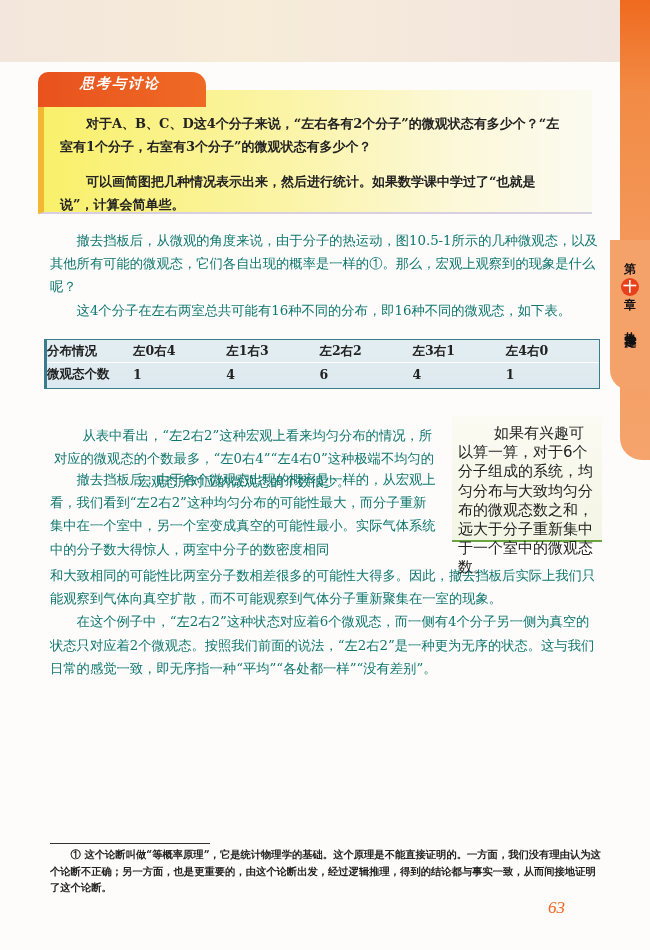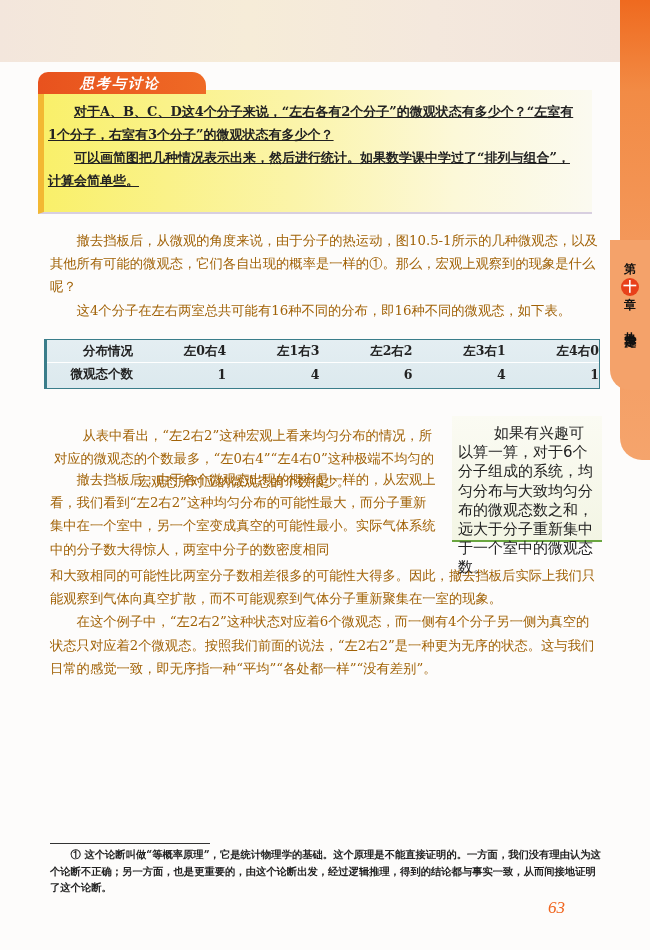--- a/index.html
+++ b/index.html
@@ -33,44 +33,44 @@
     writing-mode:vertical-rl; font-family:"DejaVu Sans",sans-serif; font-weight:bold;
     font-size:12px; letter-spacing:1px; margin-top:10px; color:#111;
   }
   .discussion {
     position:absolute; left:38px; top:90px; width:548px; height:122px;
     background:linear-gradient(90deg,#f9f06a 0%,#fbf4a8 45%,#fcf8d8 75%,#fbfaf0 100%);
     border-bottom:2px solid #d8cfe0;
     border-left:6px solid #f3b833;
   }
   .disc-tab {
-    position:absolute; left:38px; top:72px; width:168px; height:22px;
+    position:absolute; left:38px; top:72px; width:168px; height:35px;
     background:linear-gradient(90deg,#e8521e,#ef6a25);
     border-top-left-radius:10px; border-top-right-radius:14px;
     color:#fff; font-family:"DejaVu Sans",sans-serif; font-weight:bold; font-style:italic;
     font-size:14px; line-height:22px; padding-left:42px; box-sizing:border-box; letter-spacing:2px;
   }
   .disc-text {
     position:absolute; left:48px; top:100px; width:530px;
     font-size:13px; line-height:23px; font-weight:bold; color:#222;
   }
-  .disc-text p { margin:0;text-decoration:underline; }
+  .disc-text p { margin:12px; }
   .indent { text-indent:2em; }
   .body-text {
-    position:absolute; left:50px; width:552px; font-size:13.3px; line-height:23.2px; color:#a16207;
+    position:absolute; left:50px; width:552px; font-size:13.3px; line-height:23.2px; color:#0f766e;
   }
   .body-text p { margin:0; }
   .table-wrap {
     position:absolute; left:44px; top:339px; width:556px; height:50px;
     border:1.5px solid #3a7d8a; border-left:3px solid #3a7d8a;
     background:linear-gradient(180deg,#e4eef2 0%,#dce9ee 100%);
     box-sizing:border-box;
   }
   .table-wrap table { width:100%; border-collapse:collapse; font-size:12.5px; font-weight:bold; }
-  .table-wrap td { text-align:right; height:22px; padding:0; color:#222; }
+  .table-wrap td { text-align:left; height:22px; padding:0; color:#222; }
   .table-wrap tr:first-child td { border-bottom:1px solid #ffffff; }
   .table-wrap td:first-child { width:86px; }
   .sidenote {
     position:absolute; left:452px; top:416px; width:150px; height:126px;
     background:linear-gradient(180deg,#fbfbf3 0%,#f3f5e4 100%);
     border-bottom:2px solid #6aa640;
     font-family:"DejaVu Sans",sans-serif; font-size:15px; line-height:19.2px; color:#222;
     padding:8px 4px 16px 6px; box-sizing:border-box;
   }
   .sidenote p { margin:0; text-indent:2.4em; }
@@ -94,21 +94,21 @@
   <span class="ch">第</span>
   <span class="circle">十</span>
   <span class="ch">章</span>
   <span class="vtitle">热力学定律</span>
 </div>
 
 <div class="discussion"></div>
 <div class="disc-tab">思考与讨论</div>
 <div class="disc-text">
   <p class="indent">对于A、B、C、D这4个分子来说，“左右各有2个分子”的微观状态有多少个？“左室有1个分子，右室有3个分子”的微观状态有多少个？</p>
-  <p class="indent">可以画简图把几种情况表示出来，然后进行统计。如果数学课中学过了“排列与组合”，计算会简单些。</p>
+  <p class="indent">可以画简图把几种情况表示出来，然后进行统计。如果数学课中学过了“也就是说”，计算会简单些。</p>
 </div>
 
 <div class="body-text" style="top:229px;">
   <p class="indent">撤去挡板后，从微观的角度来说，由于分子的热运动，图10.5-1所示的几种微观态，以及其他所有可能的微观态，它们各自出现的概率是一样的①。那么，宏观上观察到的现象是什么呢？</p>
   <p class="indent">这4个分子在左右两室总共可能有16种不同的分布，即16种不同的微观态，如下表。</p>
 </div>
 
 <div class="table-wrap">
   <table>
     <tbody>

